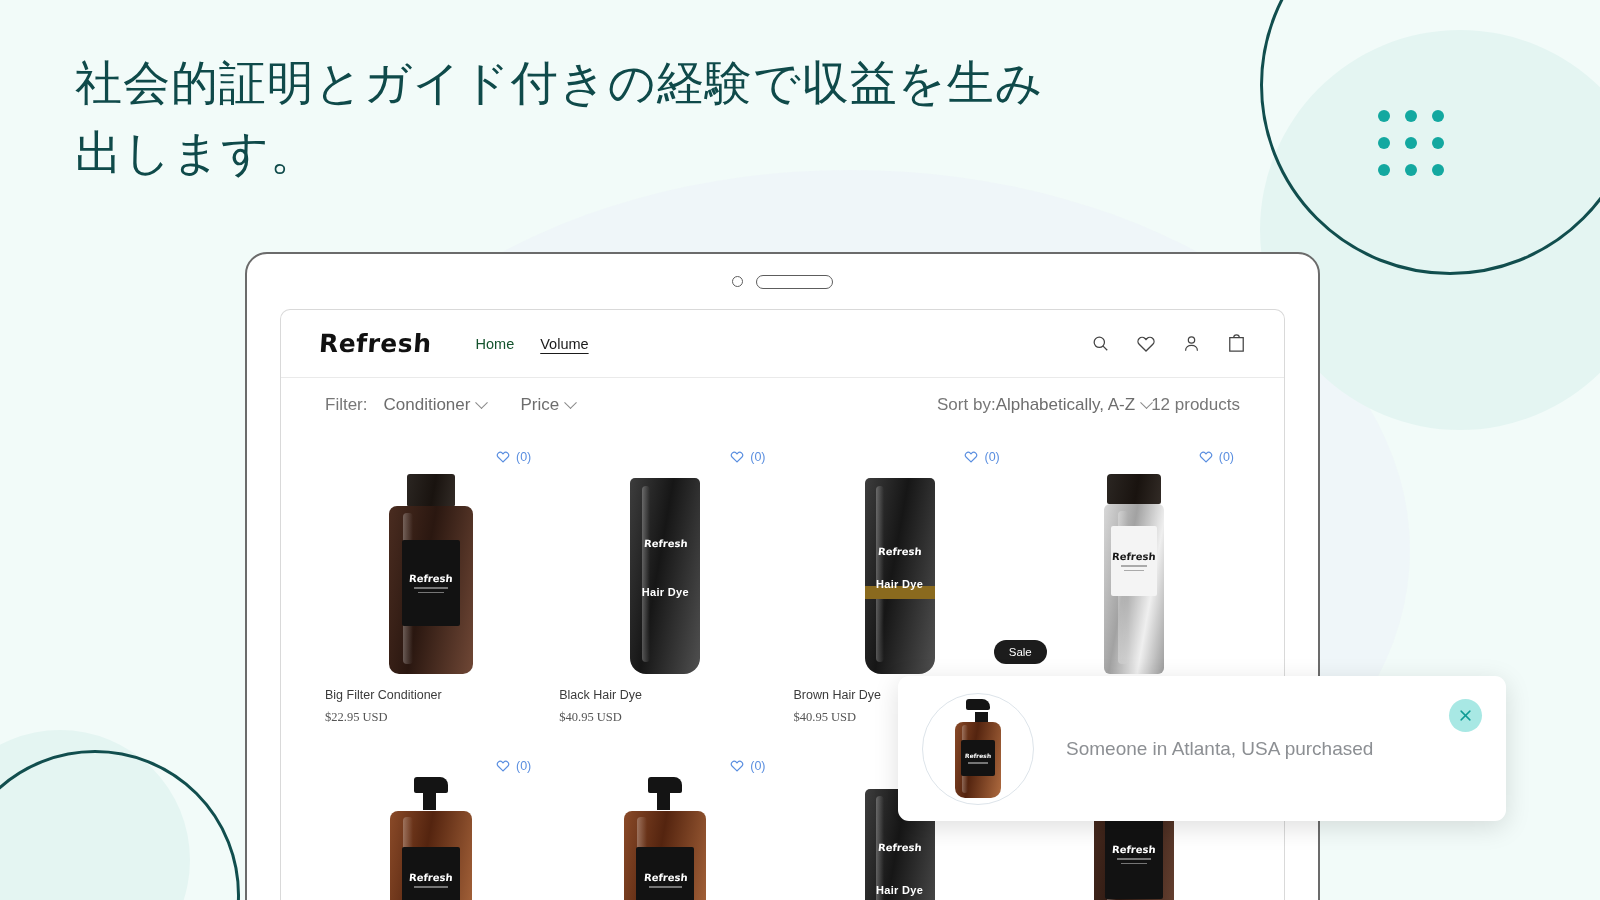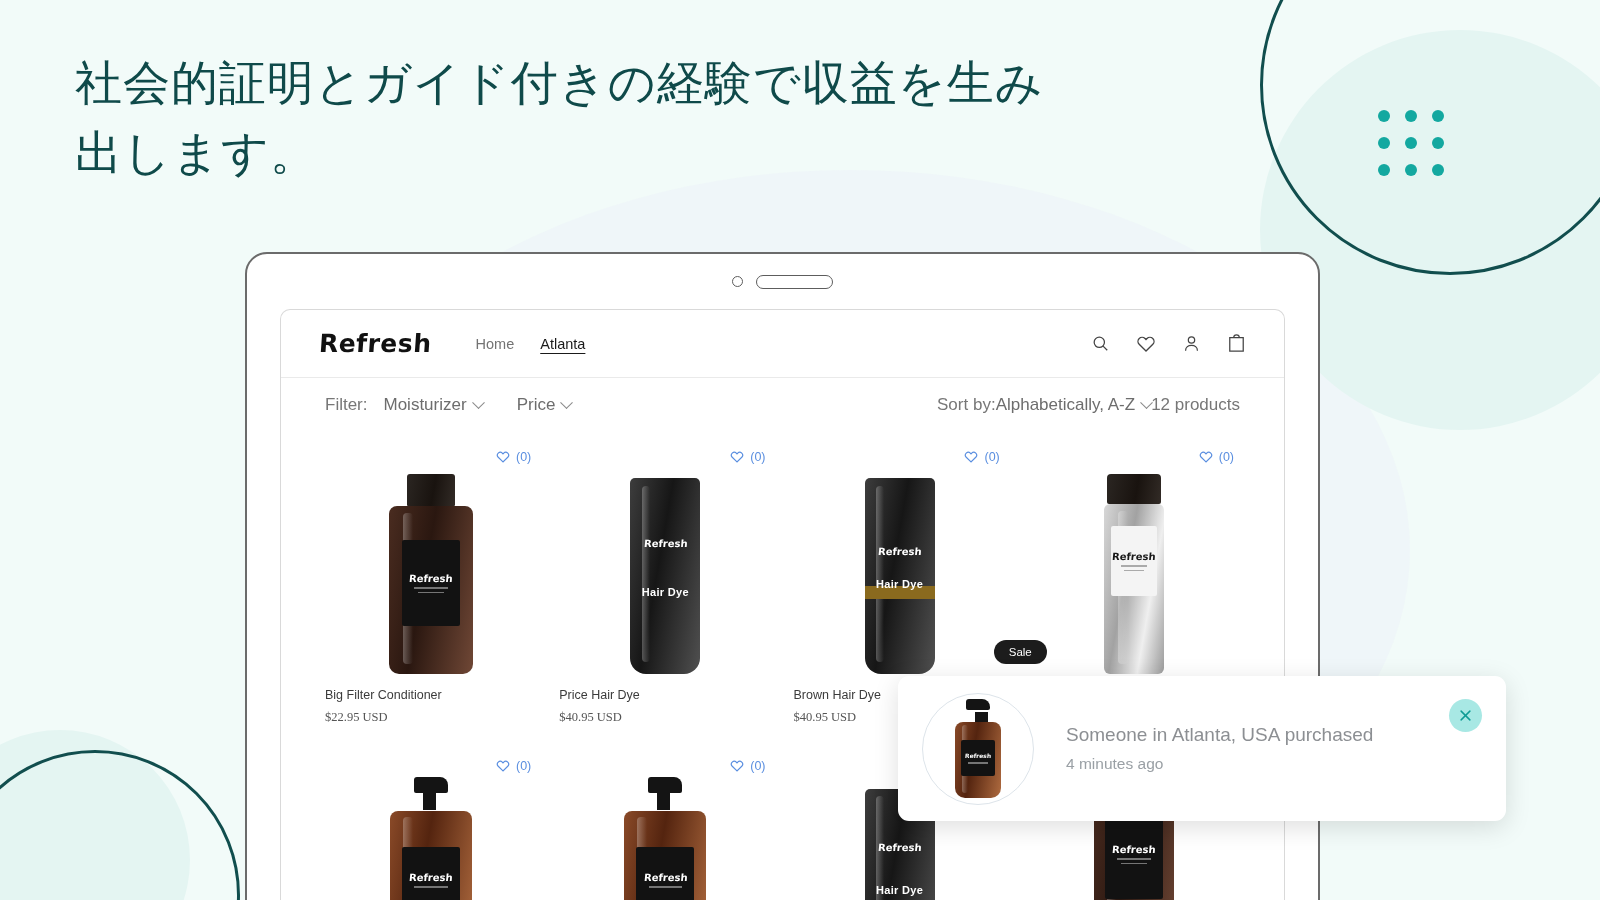--- a/index.html
+++ b/index.html
@@ -132,21 +132,21 @@
     font-family: "DejaVu Sans", sans-serif;
     font-size: 25px;
     font-weight: 700;
     color: #111;
     letter-spacing: .5px;
     transform: skewX(-4deg);
   }
   .nav { display: flex; gap: 26px; margin-left: 44px; }
   .nav a {
     font-size: 14.5px;
-    color: #737373;
+    color: #14532d;
     text-decoration: none;
   }
   .nav a.active {
     color: #1a1a1a;
     text-decoration: underline;
     text-underline-offset: 4px;
   }
   .header-icons {
     margin-left: auto;
     display: flex;
@@ -374,21 +374,21 @@
     <div class="cam"></div>
     <div class="speaker"></div>
   </div>
 
   <div class="screen">
 
     <div class="store-header">
       <div class="logo">Refresh</div>
       <nav class="nav">
         <a href="#">Home</a>
-        <a href="#" class="active">Atlanta</a>
+        <a href="#" class="active">Volume</a>
       </nav>
       <div class="header-icons">
         <span>
           <svg width="19" height="19" viewBox="0 0 24 24" fill="none" stroke="#444" stroke-width="1.6">
             <circle cx="10.5" cy="10.5" r="6.5"></circle>
               <line x1="15.3" y1="15.3" x2="20.5" y2="20.5"></line>
           </svg>
         </span>
         <span>
           <svg width="20" height="20" viewBox="0 0 24 24" fill="none" stroke="#444" stroke-width="1.6">
@@ -406,21 +406,21 @@
             <path d="M3.5 4.5h17v17h-17z"></path>
               <path d="M8.5 4.5a3.5 3.5 0 0 1 7 0"></path>
           </svg>
         </span>
       </div>
     </div>
 
     <div class="filter-bar">
       <span class="f-label">Filter:</span>
       <span class="f-item">
-        <span>Moisturizer</span>
+        <span>Conditioner</span>
         <i class="chev"></i>
       </span>
       <span class="f-item">
         <span>Price</span>
         <i class="chev"></i>
       </span>
 
       <div class="sort-wrap">
         <span>Sort by:</span>
         <span class="f-item" style="margin-right:0">
@@ -468,21 +468,21 @@
           <div class="bottle" style="width:70px">
             <div class="b-body tube" style="width:70px;height:196px">
               <div class="b-gloss"></div>
               <div class="b-label" style="width:56px;height:150px;top:12px;background:transparent">
                 <span class="lbl-brand" style="margin-top:6px">Refresh</span>
                 <span class="lbl-sub" style="margin-top:34px">Hair Dye</span>
               </div>
             </div>
           </div>
         </div>
-        <div class="p-title">Price Hair Dye</div>
+        <div class="p-title">Black Hair Dye</div>
         <div class="p-price">$40.95 USD</div>
       </div>
 
       <div class="card">
         <div class="wish">
           <svg width="14" height="14" viewBox="0 0 24 24" fill="none" stroke="#5b8fe0" stroke-width="2">
             <path d="M12 20.5 3.8 12.4a4.9 4.9 0 0 1 7-6.9l1.2 1.2 1.2-1.2a4.9 4.9 0 0 1 7 6.9z"></path>
           </svg>
           <span>(0)</span>
         </div>
@@ -613,21 +613,20 @@
         <div class="b-gloss"></div>
         <div class="b-label" style="width:34px;height:36px;top:18px">
           <span class="lbl-brand" style="font-size:6px">Refresh</span>
           <span class="lbl-line"></span>
         </div>
       </div>
     </div>
   </div>
   <div class="toast-text">
     <div class="t-line1">Someone in Atlanta, USA purchased</div>
-    <div class="t-line3">4 minutes ago</div>
   </div>
   <div class="toast-close">
     <svg width="15" height="15" viewBox="0 0 24 24" fill="none" stroke="#0f9b96" stroke-width="2.4" stroke-linecap="round">
       <line x1="5" y1="5" x2="19" y2="19"></line>
         <line x1="19" y1="5" x2="5" y2="19"></line>
     </svg>
   </div>
 </div>
 
 </body></html>

